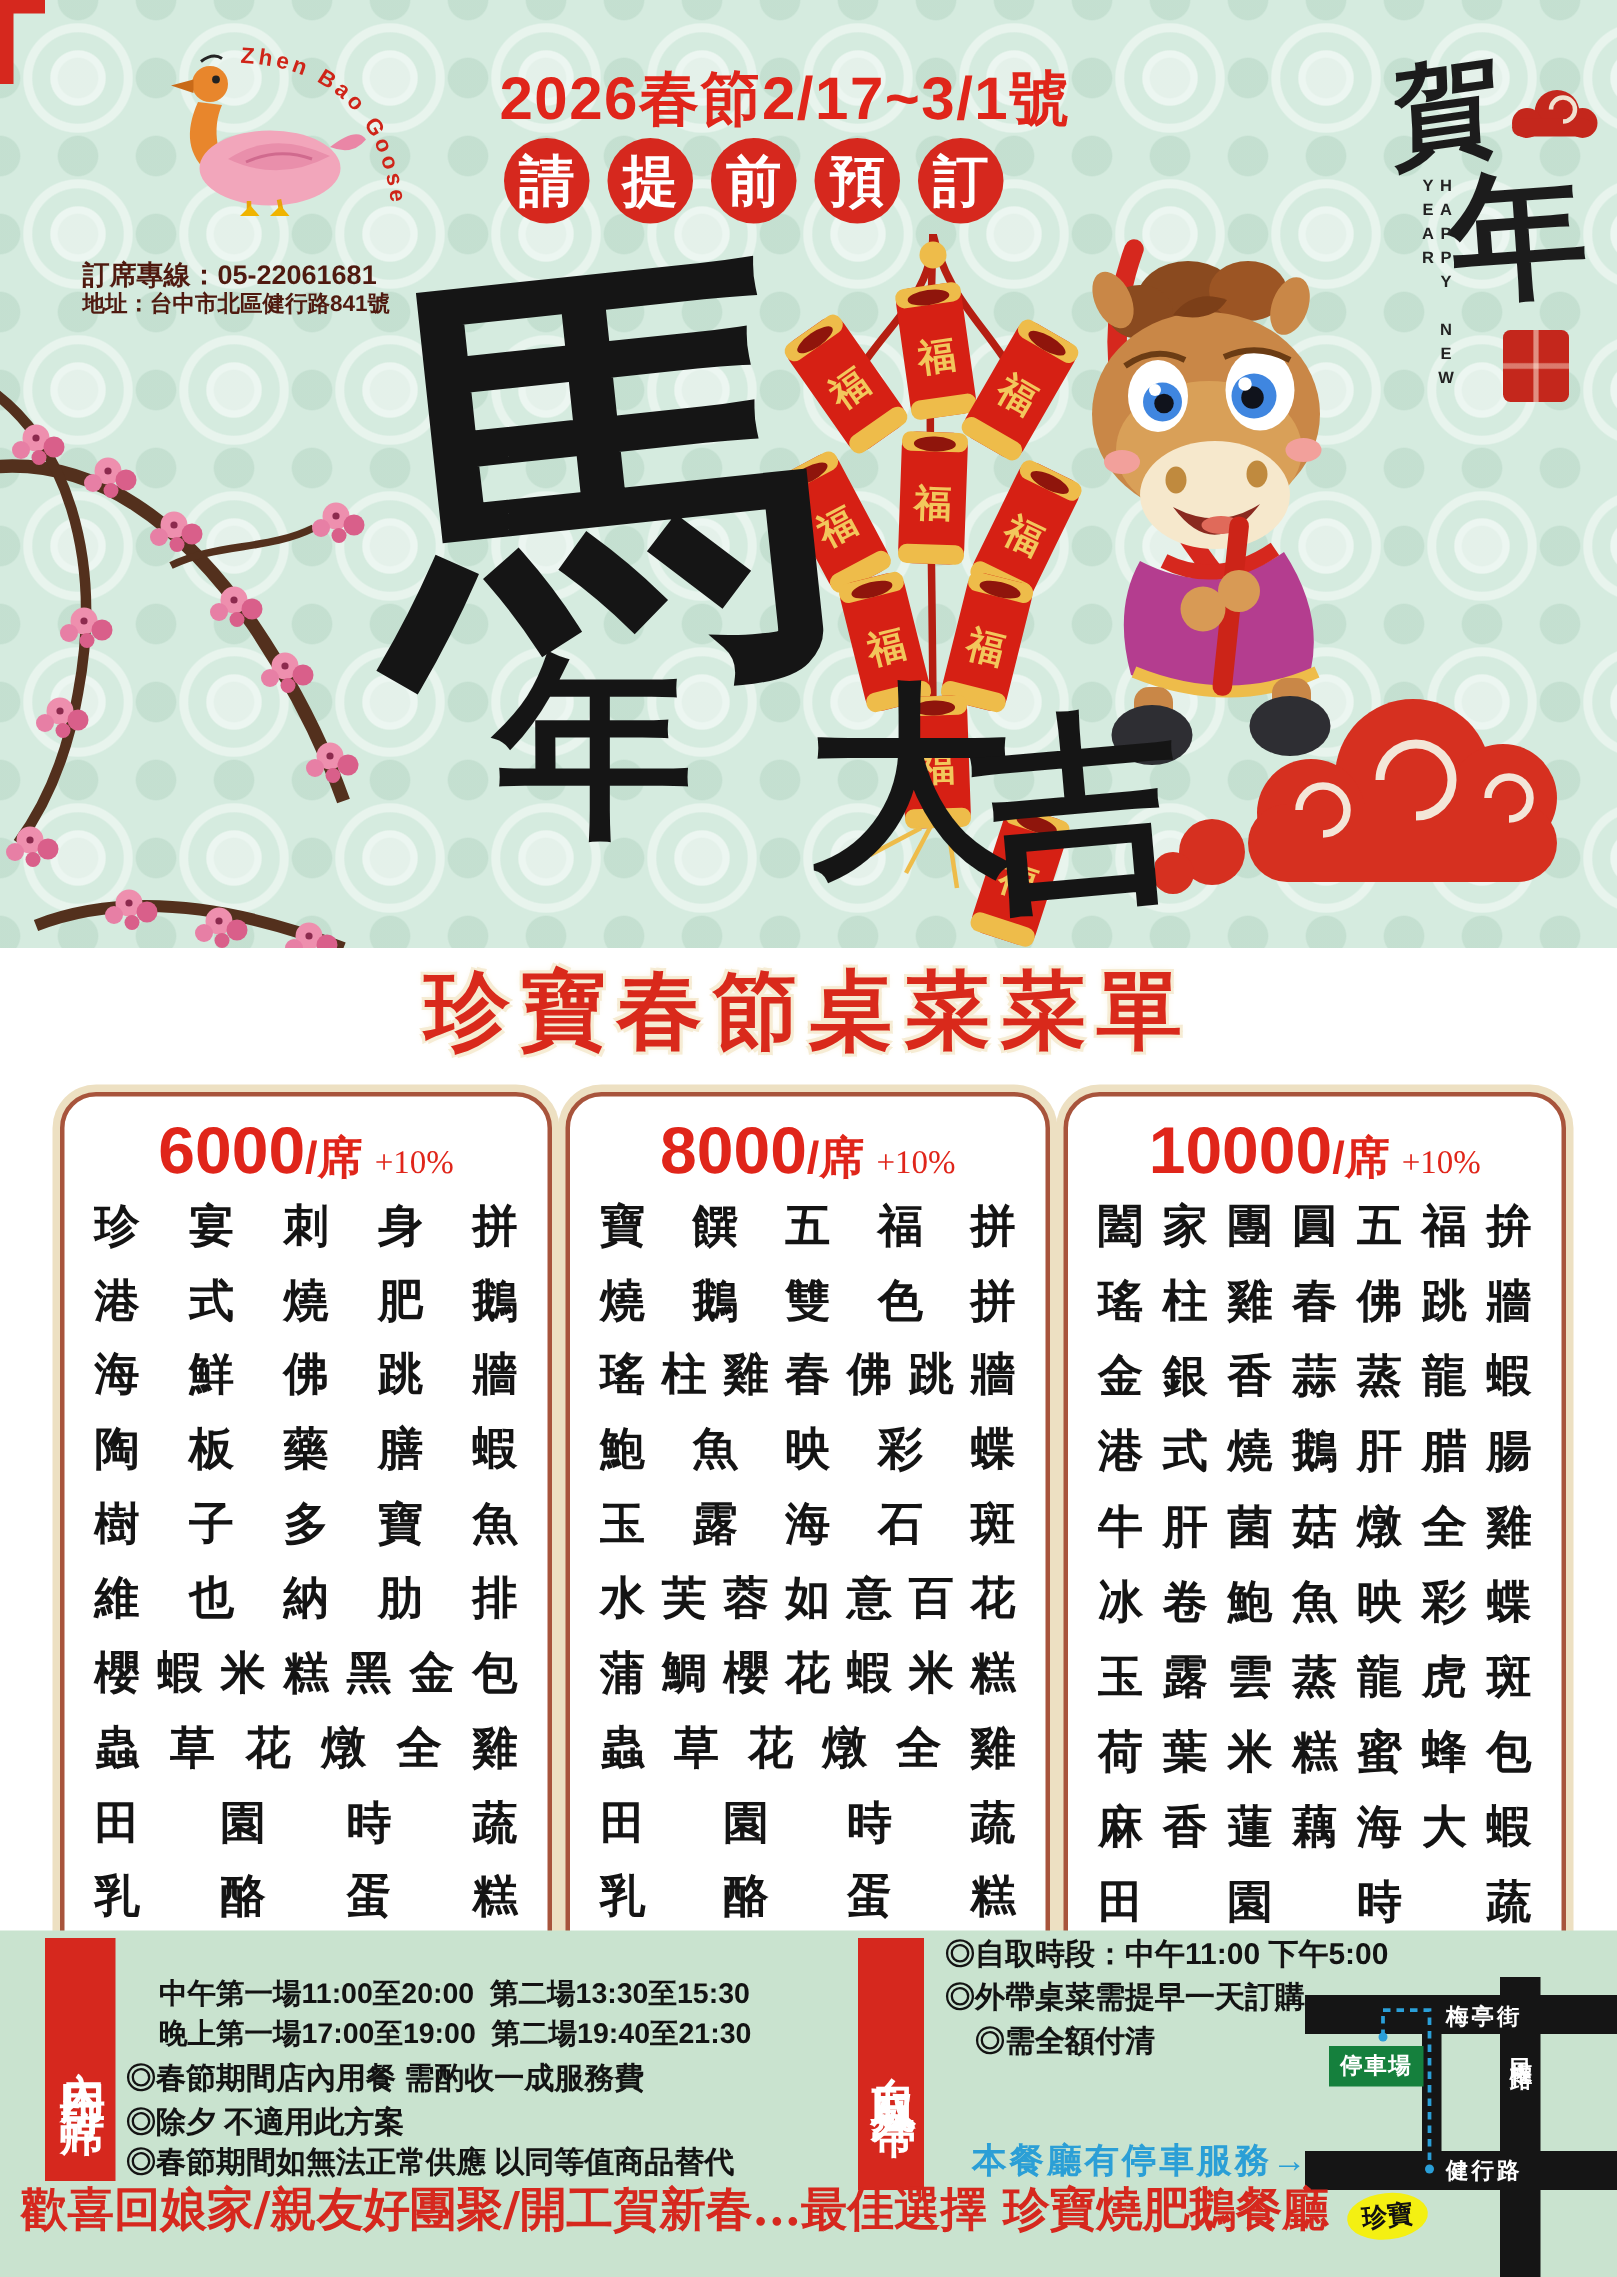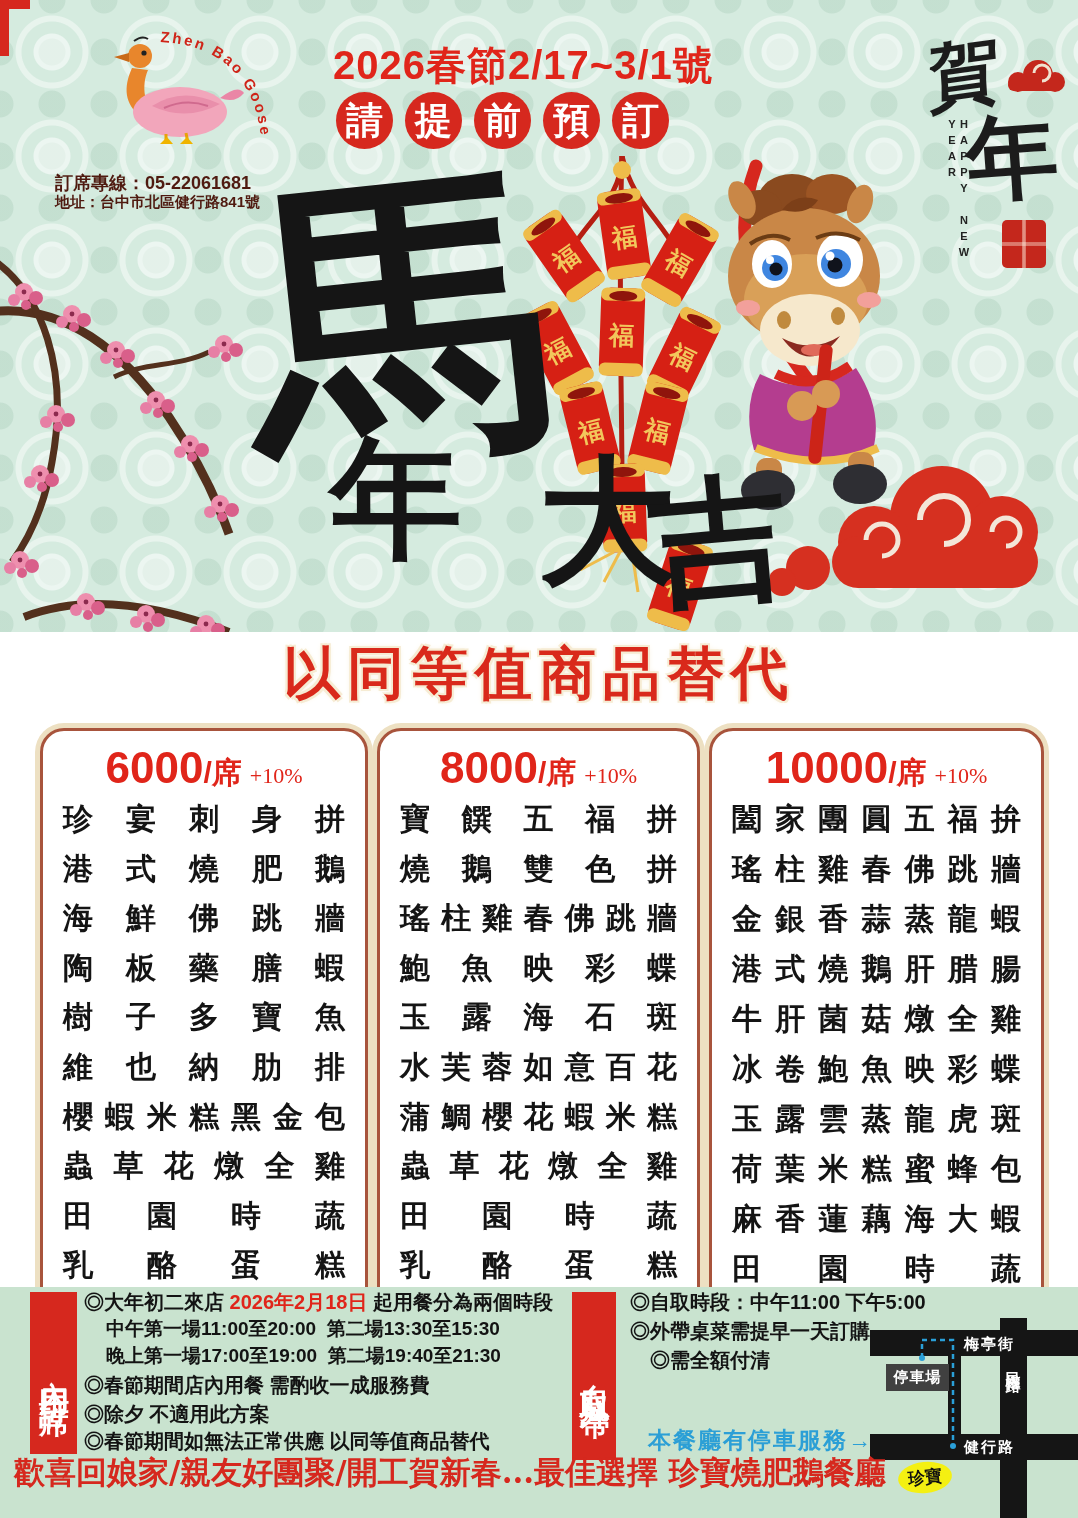--- a/index.html
+++ b/index.html
@@ -91,21 +91,21 @@
   .map{position:absolute;left:856px;top:13px;width:222px;height:218px;}
   .mroad{position:absolute;background:#151515;}
   .m-road-top{left:14px;top:30px;width:208px;height:26px;}
   .m-road-bottom{left:14px;top:134px;width:208px;height:26px;}
   .m-vroad-right{left:144px;top:18px;width:27px;height:200px;}
   .m-vroad-center{left:92px;top:30px;width:13px;height:130px;}
   .m-label{position:absolute;color:#fff;font-weight:700;font-size:15px;letter-spacing:2px;}
   .m-street-top{left:108px;top:35px;}
   .m-street-bottom{left:108px;top:138px;}
   .m-street-right{left:147px;top:60px;writing-mode:vertical-rl;text-orientation:upright;letter-spacing:3px;}
-  .m-park{position:absolute;left:30px;top:64px;width:63px;height:27px;background:#404040;
+  .m-park{position:absolute;left:30px;top:64px;width:63px;height:27px;background:#15803d;
     color:#fff;font-size:15px;font-weight:700;display:flex;align-items:center;justify-content:center;letter-spacing:1px;}
   .m-brand{position:absolute;left:42px;top:162px;width:54px;height:31px;background:#f4f012;
     border-radius:50%;color:#111;font-size:17px;font-weight:900;display:flex;align-items:center;
     justify-content:center;transform:rotate(-6deg);font-family:"DejaVu Serif",serif;}
   .m-route{position:absolute;left:0;top:0;}
 </style>
 </head>
 <body>
 
 <div id="page">
@@ -271,21 +271,21 @@
       <ellipse cx="196" cy="336" rx="27" ry="20" fill="#2e2e33"></ellipse>
     </svg>
 
     <div class="cal cal-horse">馬</div>
     <div class="cal cal-year">年</div>
     <div class="cal cal-da">大</div>
     <div class="cal cal-ji">吉</div>
   </div>
 
   <div class="sec-menu">
-    <div class="banner">以同等值商品替代</div>
+    <div class="banner">珍寶春節桌菜菜單</div>
 
     <div class="menu-box box1">
       <div class="box-header">
         <span class="price">6000</span>
         <span class="unit">/席</span>
         <span class="surcharge">+10%</span>
       </div>
       <div class="dish-list">
         <div class="dish js-chars">
             <span>珍</span>
@@ -564,23 +564,20 @@
             <span>福</span>
           </div>
       </div>
     </div>
   </div>
 
   <div class="sec-bottom">
 
     <div class="vlabel vlabel-left">內用訂席</div>
 
-    <div class="info" style="left:84px;top:2px;">
-      <span>◎大年初二來店 </span><span class="red">2026年2月18日</span><span> 起用餐分為兩個時段</span>
-    </div>
     <div class="info pre" style="left:106px;top:29px;font-size:19px;">中午第一場11:00至20:00  第二場13:30至15:30</div>
     <div class="info pre" style="left:106px;top:56px;font-size:19px;">晚上第一場17:00至19:00  第二場19:40至21:30</div>
     <div class="info" style="left:84px;top:85px;">◎春節期間店內用餐 需酌收一成服務費</div>
     <div class="info" style="left:84px;top:114px;">◎除夕 不適用此方案</div>
     <div class="info" style="left:84px;top:141px;">◎春節期間如無法正常供應 以同等值商品替代</div>
 
     <div class="vlabel vlabel-right">自取外帶</div>
 
     <div class="info" style="left:630px;top:2px;">◎自取時段：中午11:00 下午5:00</div>
     <div class="info" style="left:630px;top:31px;">◎外帶桌菜需提早一天訂購</div>

